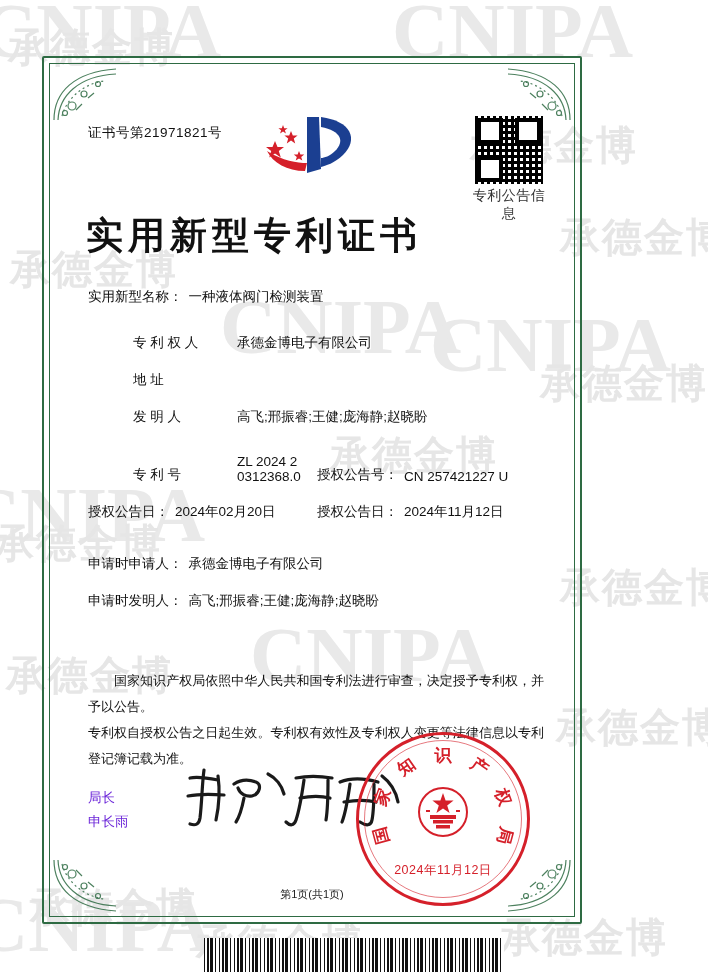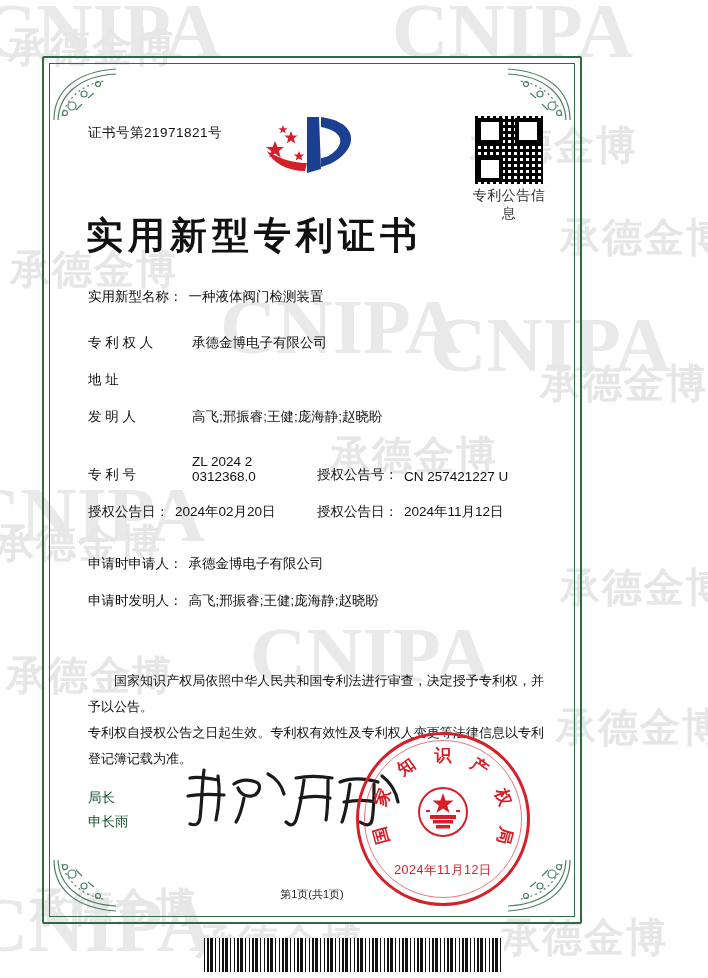--- a/index.html
+++ b/index.html
@@ -168,20 +168,21 @@
     margin-bottom: 19px;
   }
   .label {
     flex: 0 0 auto;
     color: #111;
     white-space: nowrap;
   }
   .label.spread {
     display: inline-flex;
     justify-content: space-between;
+    margin-left: 45px;
   }
   .w1 { width: 98px; }
   .value {
     flex: 1 1 auto;
     color: #111;
     padding-left: 6px;
   }
   .half {
     display: flex;
     align-items: flex-end;
@@ -204,21 +205,21 @@
   #paragraph p { margin: 0; }
   #paragraph .indent { text-indent: 26px; }
 
   
   #sign-block {
     position: absolute;
     left: 46px;
     top: 730px;
     font-size: 13.5px;
     line-height: 24px;
-    color: #14532d;
+    color: #6d28d9;
   }
   #handwriting {
     position: absolute;
     left: 136px;
     top: 708px;
     width: 230px;
     height: 70px;
     color: #1a1a1a;
   }
   #handwriting svg { width: 100%; height: 100%; }

